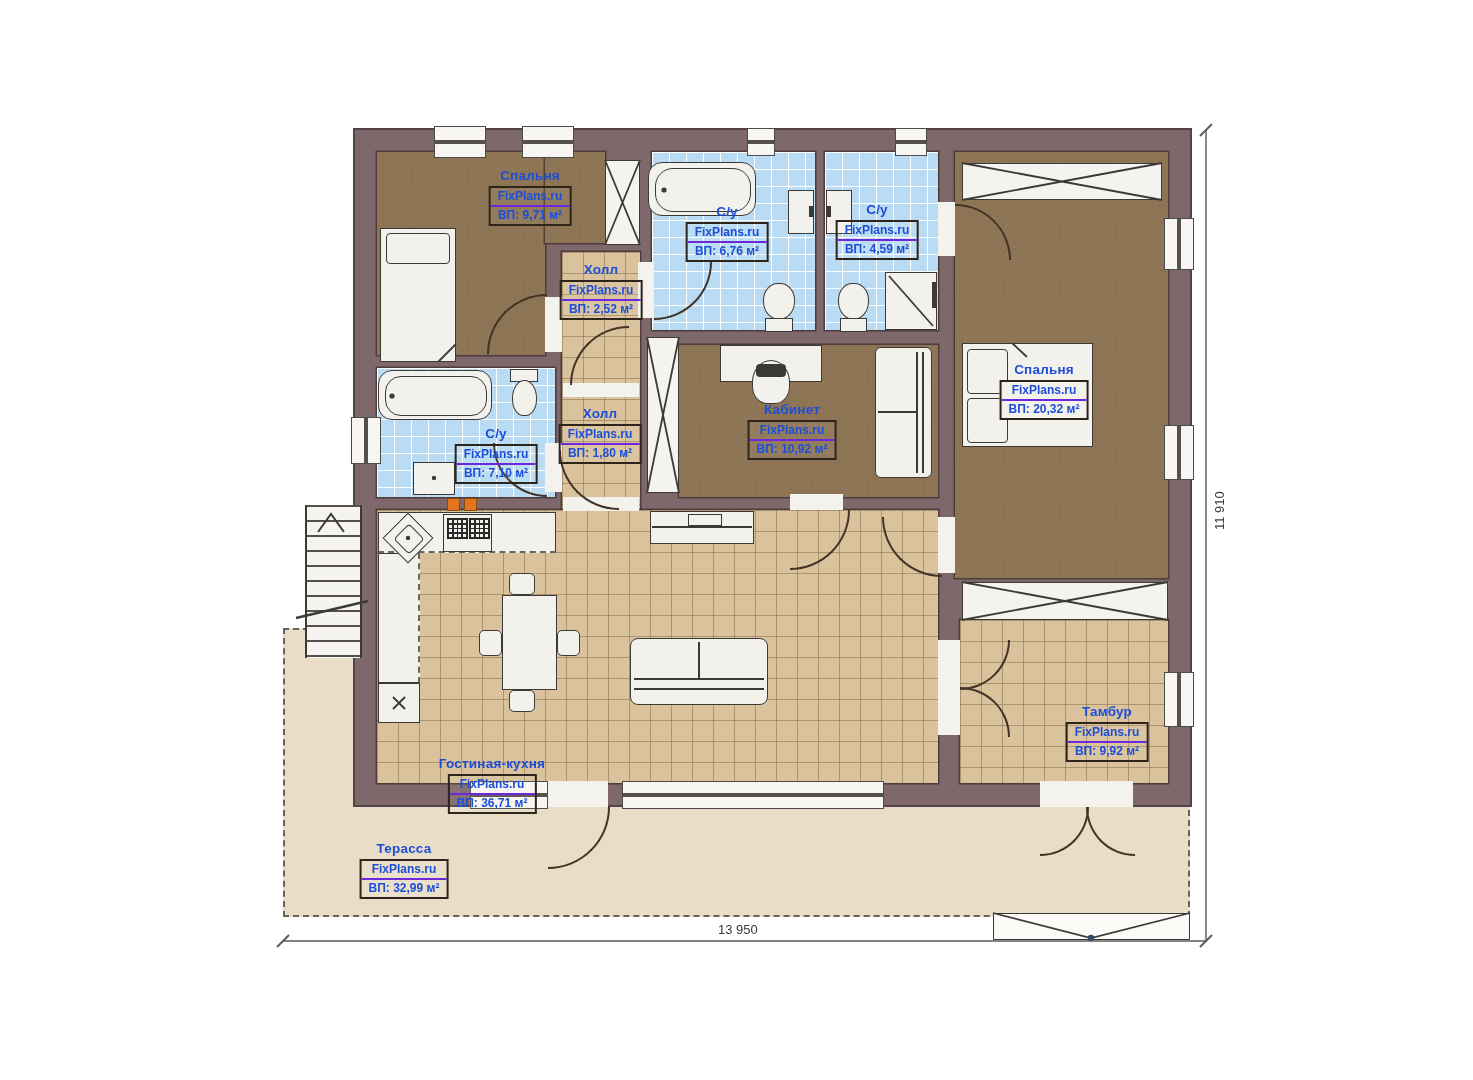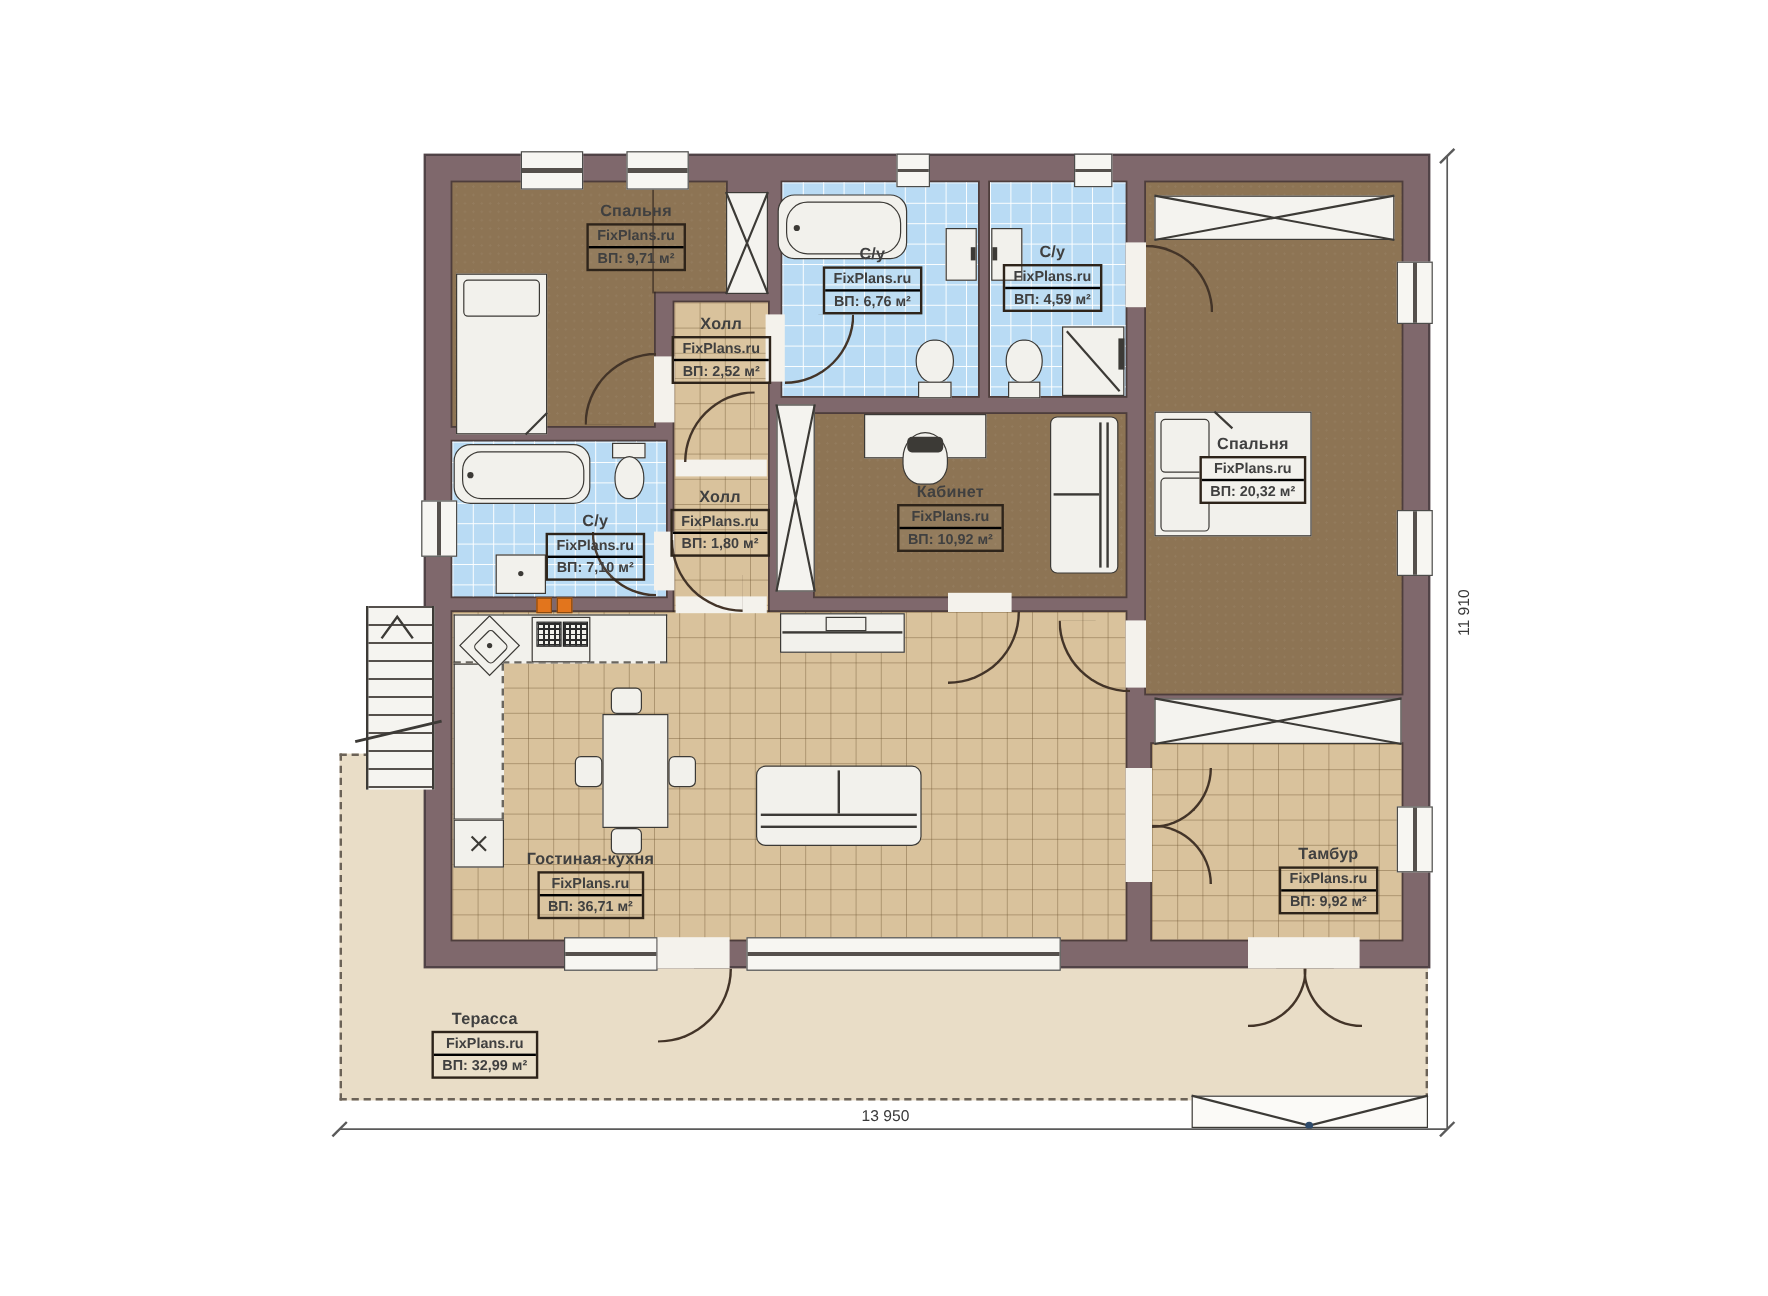--- a/index.html
+++ b/index.html
@@ -29,25 +29,25 @@
   .arc-tr{border-left:none!important;border-bottom:none!important;border-top-right-radius:100% 100%;}
   .arc-bl{border-right:none!important;border-top:none!important;border-bottom-left-radius:100% 100%;}
   .arc-br{border-left:none!important;border-top:none!important;border-bottom-right-radius:100% 100%;}
   
   .furn{background:#f2f1ec;border:1.5px solid #3c3a36;z-index:14;box-sizing:border-box;}
   .wardrobe{background:#f4f3ef;border:1.5px solid #3c3a36;z-index:14;box-sizing:border-box;}
   .innerline{position:absolute;background:#3c3a36;z-index:15;}
   .rounded{border-radius:9px;}
   .bowl{border-radius:46% 46% 50% 50%;}
   
-  .room-label{position:absolute;transform:translateX(-50%);text-align:center;z-index:50;color:#404040;}
+  .room-label{position:absolute;transform:translateX(-50%);text-align:center;z-index:50;color:#1d4ed8;}
   .rname{font-size:13.5px;font-weight:bold;white-space:nowrap;margin-bottom:3px;letter-spacing:.2px;}
   .lbox{display:inline-block;border:2px solid #2e241a;background:rgba(250,248,240,.06);}
   .lrow{padding:1px 7px 2px;font-size:12px;font-weight:bold;white-space:nowrap;}
-  .lrow + .lrow{border-top:2px solid #000000;}
+  .lrow + .lrow{border-top:2px solid #6d28d9;}
   
   .dim-label{position:absolute;font-size:13px;color:#3a3a3a;z-index:50;white-space:nowrap;}
   
   .stairs{background:#f5f4f0;border-left:2px solid #3c3a36;border-right:2px solid #3c3a36;
           background-image:repeating-linear-gradient(to bottom,#55504c 0 2px,transparent 2px 15px);z-index:5;}
   .porch{background:#fbfaf7;border:1.5px solid #3c3a36;z-index:5;box-sizing:border-box;}
   .socket{background:#e2751d;border:1px solid #8a4a10;z-index:16;}
   .svg-overlay{position:absolute;left:0;top:0;z-index:40;pointer-events:none;}
 </style>
 </head>
@@ -268,21 +268,21 @@
     <div class="lbox"><div class="lrow">FixPlans.ru</div>
     <div class="lrow">ВП: 1,80 м²</div></div>
   </div>
 
   <div class="room-label" style="left:792px;top:402px;">
     <div class="rname">Кабинет</div>
     <div class="lbox"><div class="lrow">FixPlans.ru</div>
     <div class="lrow">ВП: 10,92 м²</div></div>
   </div>
 
-  <div class="room-label" style="left:492px;top:708px;">
+  <div class="room-label" style="left:492px;top:756px;">
     <div class="rname">Гостиная-кухня</div>
     <div class="lbox"><div class="lrow">FixPlans.ru</div>
     <div class="lrow">ВП: 36,71 м²</div></div>
   </div>
 
   <div class="room-label" style="left:1107px;top:704px;">
     <div class="rname">Тамбур</div>
     <div class="lbox"><div class="lrow">FixPlans.ru</div>
     <div class="lrow">ВП: 9,92 м²</div></div>
   </div>

